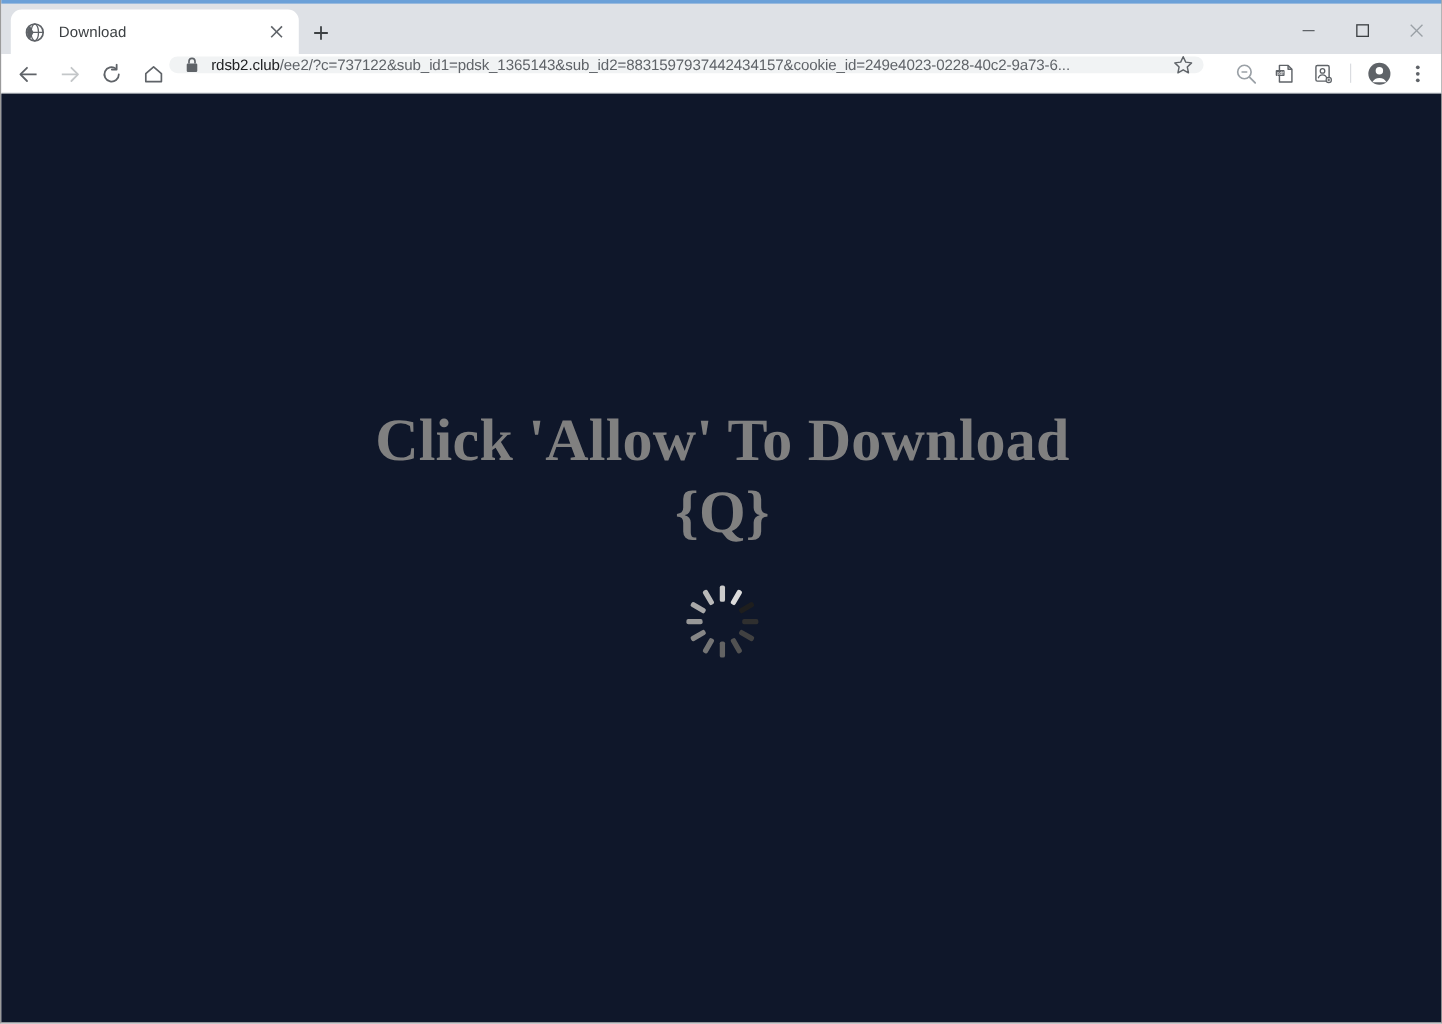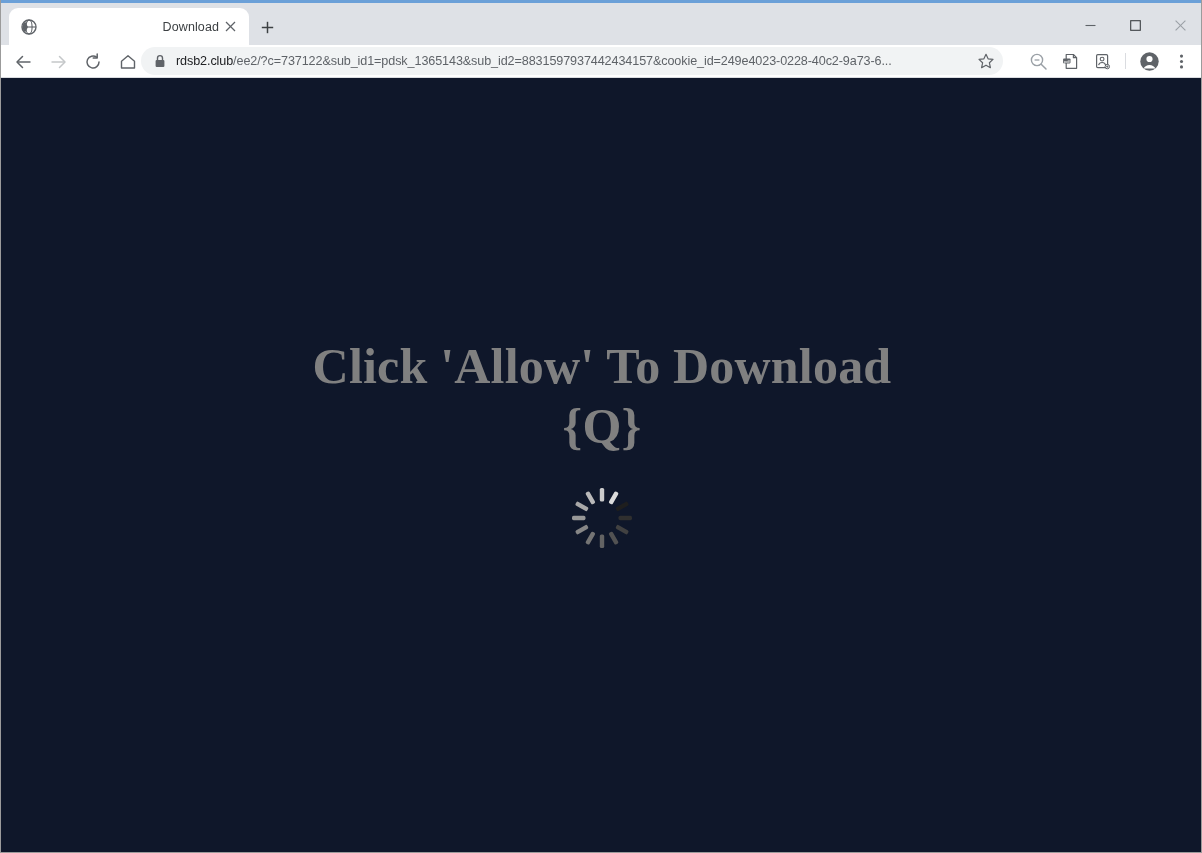--- a/index.html
+++ b/index.html
@@ -48,21 +48,20 @@
     position: absolute;
     left: 8px;
     top: 5px;
     width: 240px;
     height: 37px;
     background: #ffffff;
     border-radius: 9px 9px 0 0;
     display: flex;
     align-items: center;
     padding: 0 8px 0 12px;
-    text-align: right;
   }
 
   #tab-favicon {
     width: 16px; height: 16px;
     flex: 0 0 16px;
     margin-right: 12px;
     display: block;
   }
 
   #tab-title {
@@ -147,21 +146,21 @@
   #nav-forward{ margin-left: 6px; }
   #nav-reload { margin-left: 7px; }
   #nav-home   { margin-left: 7px; }
 
   
   #omnibox {
     position: absolute;
     left: 140px;
     top: 47px;
     width: 862px;
-    height: 28px;
+    height: 14px;
     background: #f1f3f4;
     border-radius: 14px;
     display: flex;
     align-items: center;
     padding: 0 4px 0 12px;
   }
 
   #site-lock-icon {
     flex: 0 0 14px;
     width: 14px; height: 14px;

